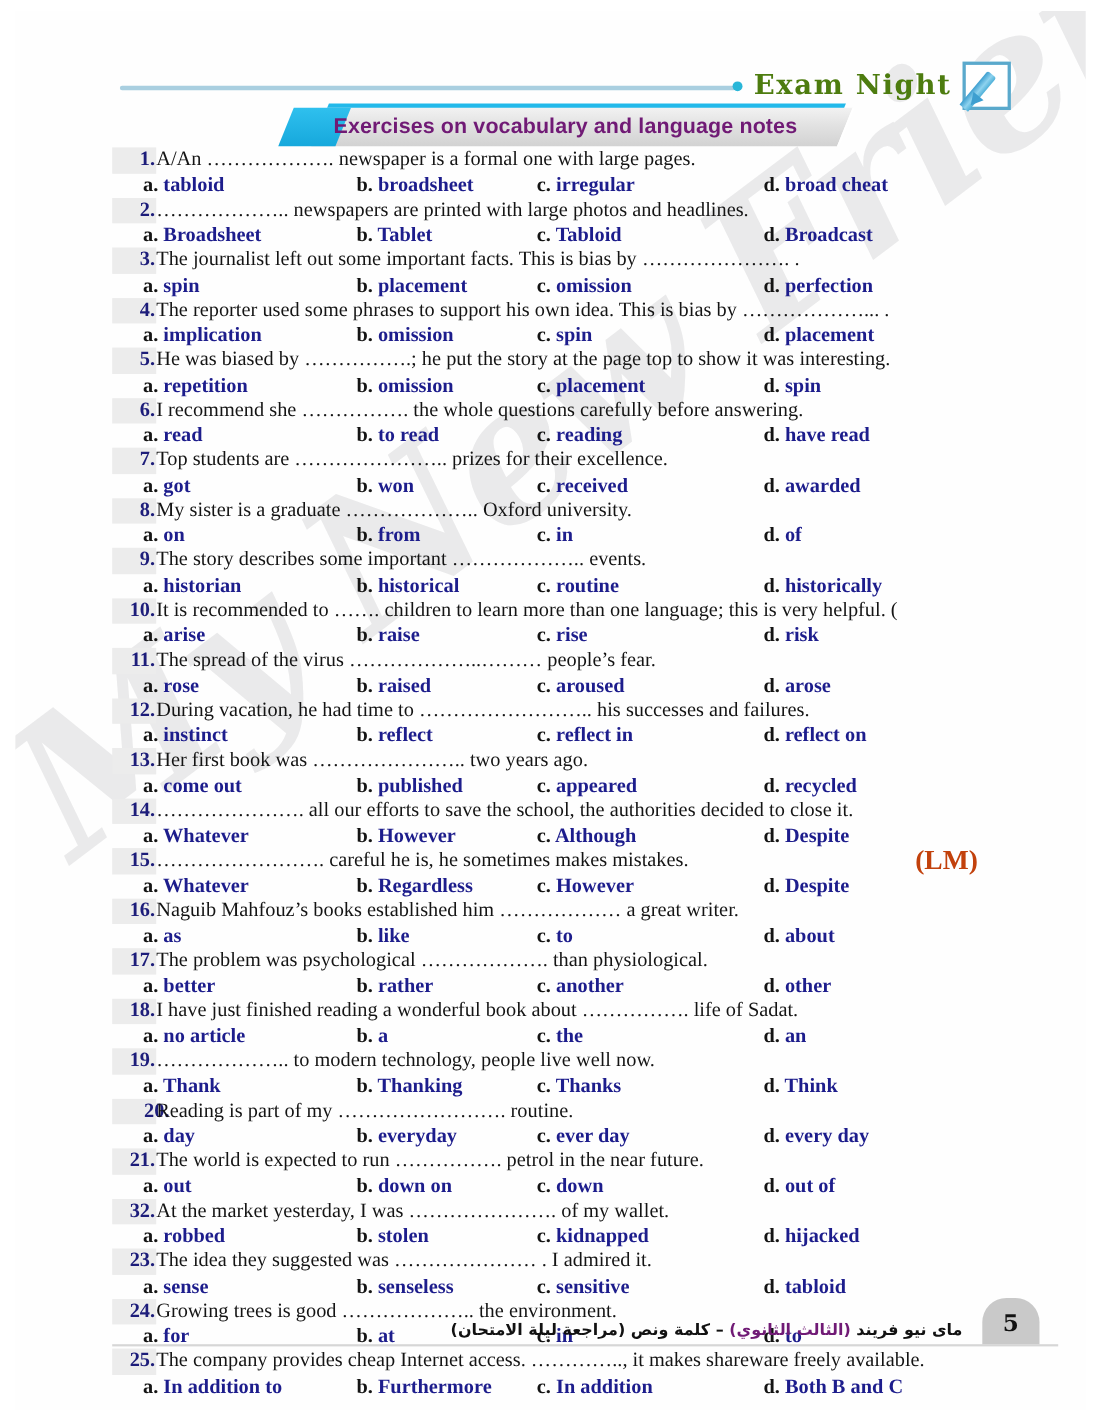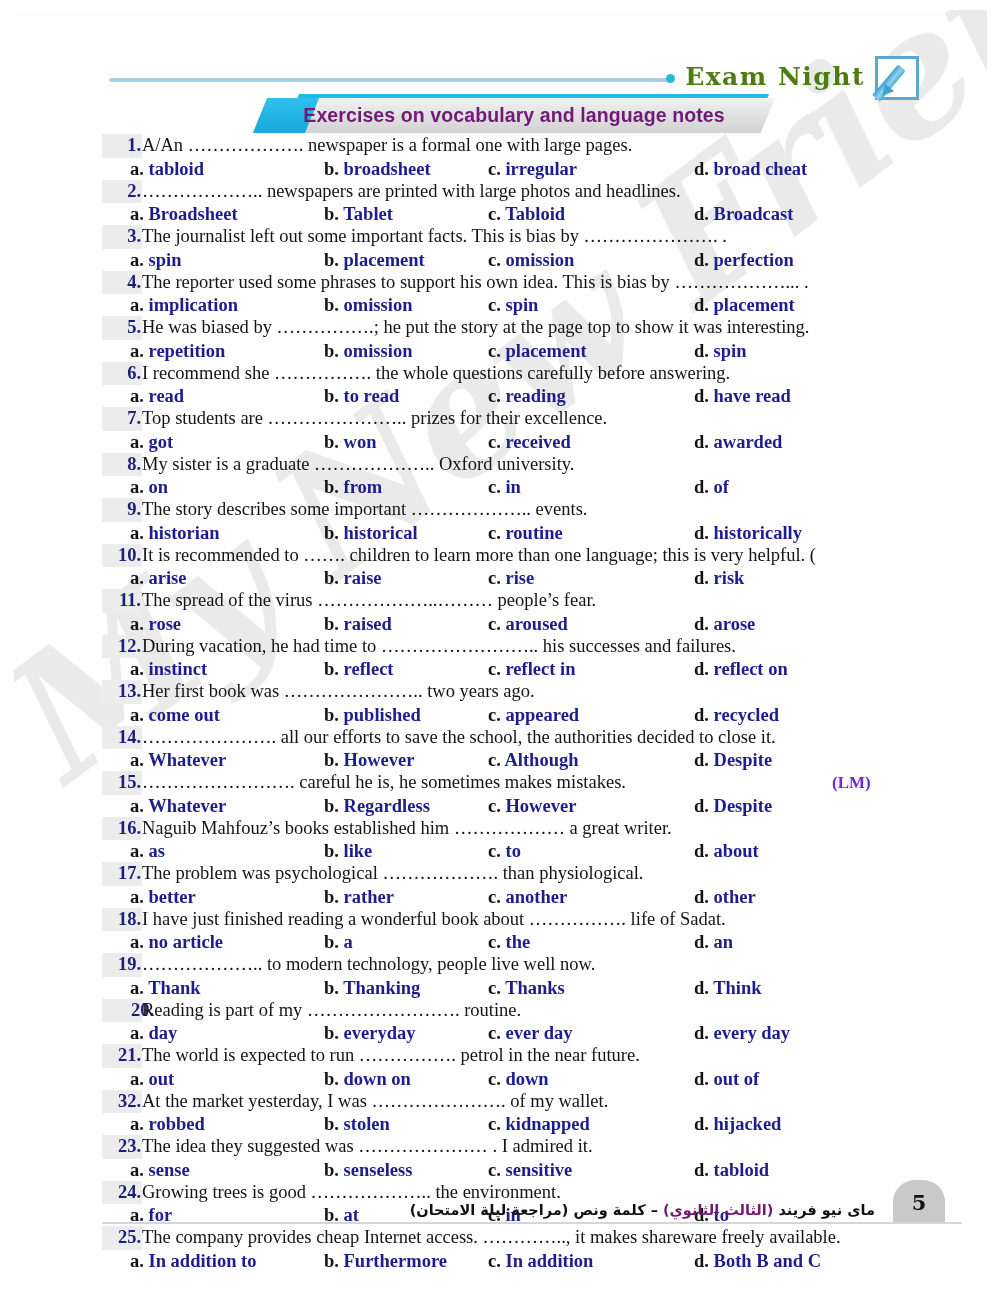--- a/index.html
+++ b/index.html
@@ -202,22 +202,22 @@
     position: absolute;
     left: 128px;
     top: 0;
     white-space: nowrap;
   }
   .lm-far {
     position: absolute;
     left: 818px;
     top: 0;
     font-weight: 700;
-    color: #6d28d9;
-    font-size: 17px;
+    color: #c2410c;
+    font-size: 25px;
   }
   .opts {
     position: relative;
     height: 22px;
     line-height: 22px;
     font-weight: 700;
     font-size: 18.5px;
     color: #1d1d8c;
     white-space: nowrap;
   }

